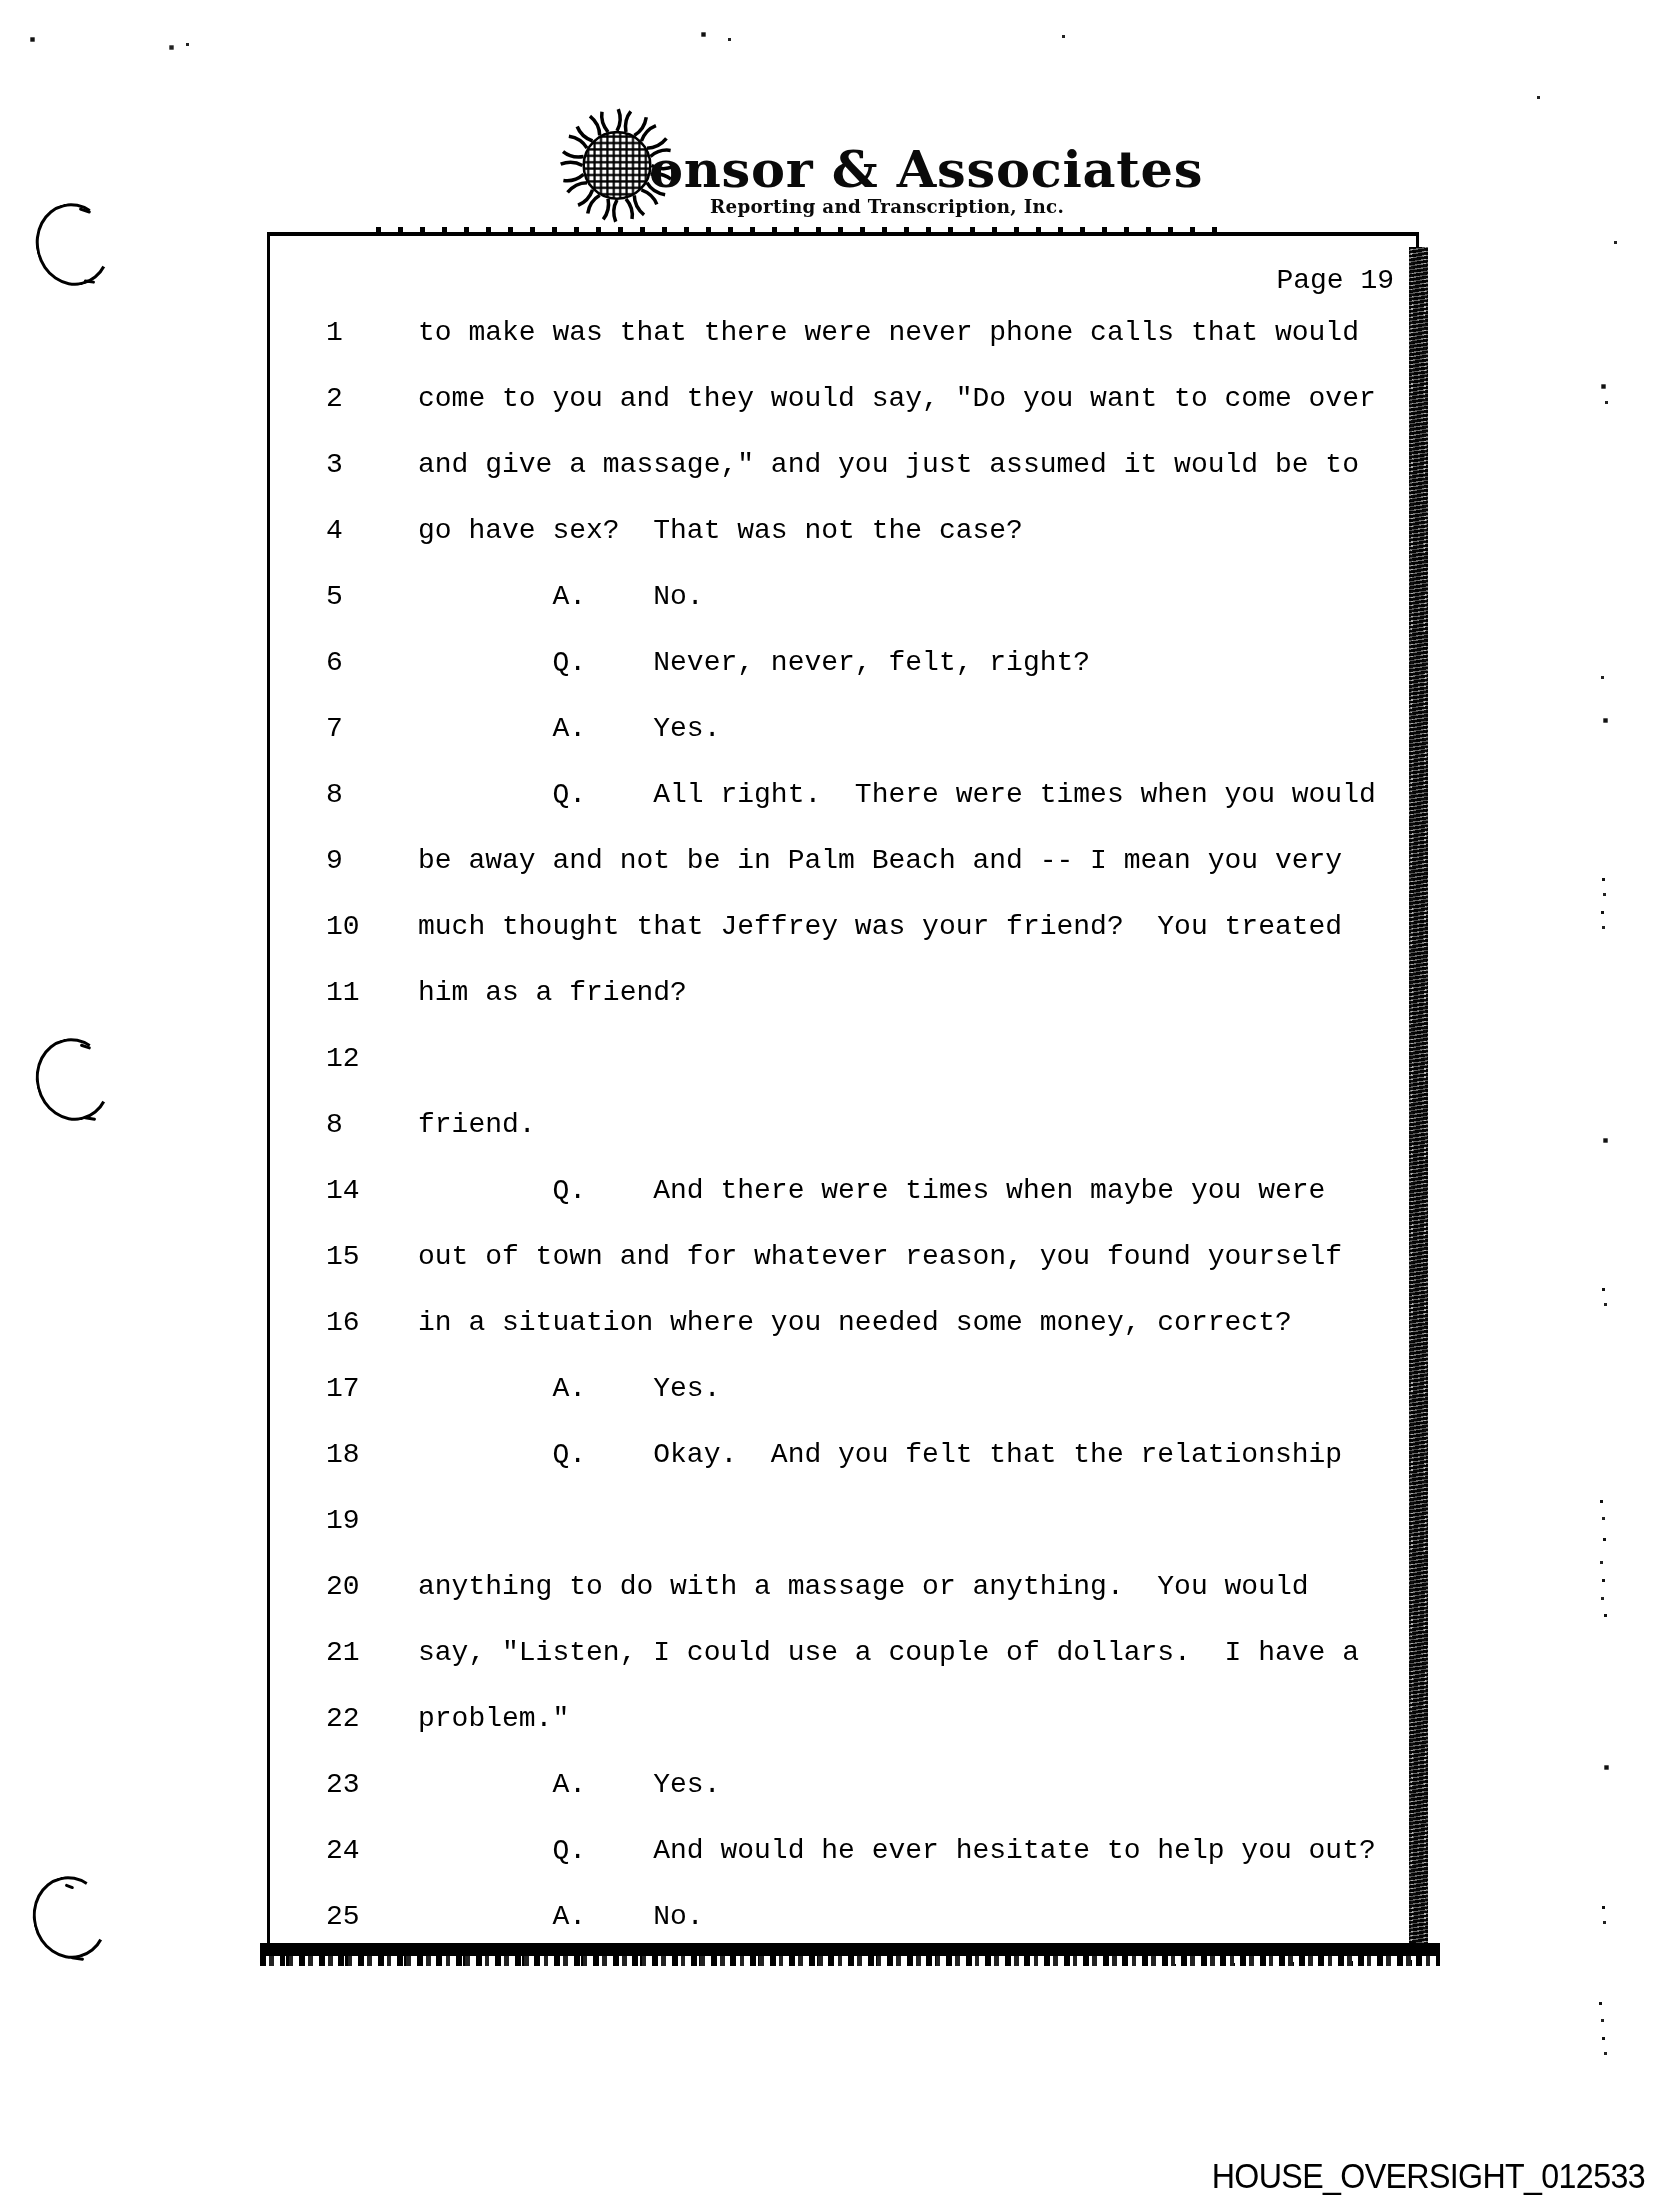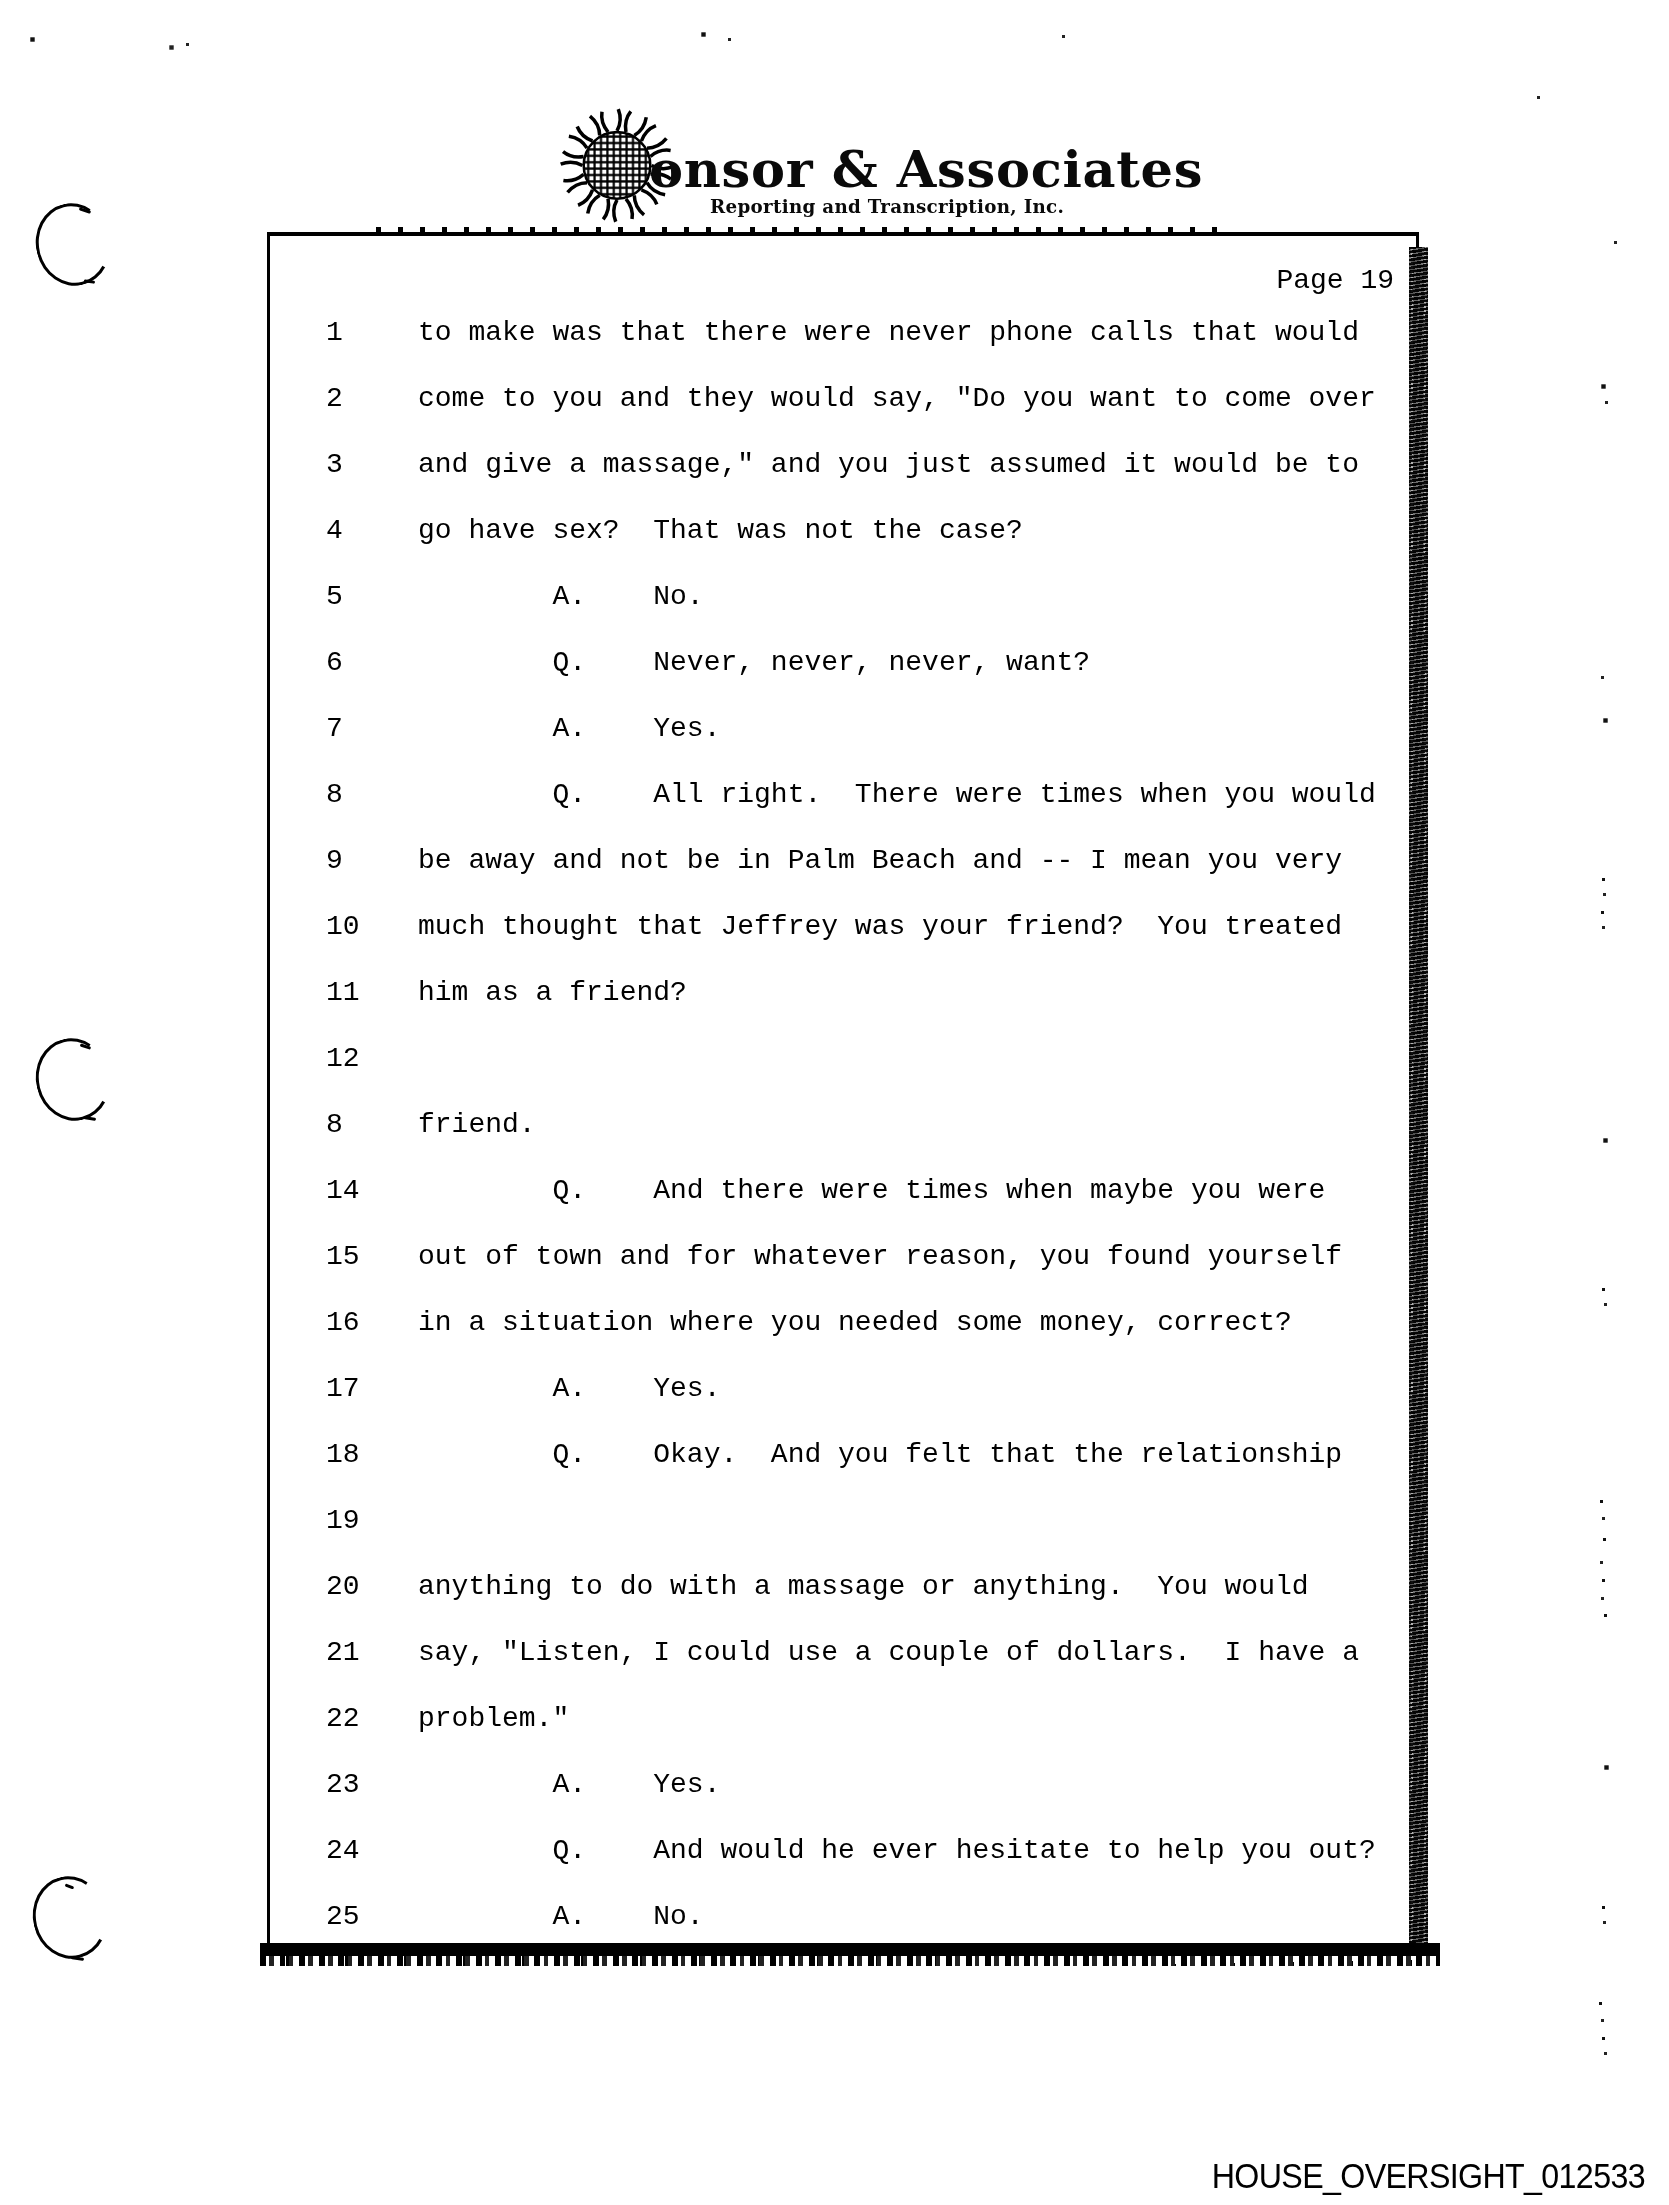--- a/index.html
+++ b/index.html
@@ -141,21 +141,21 @@
     <span class="line-text">go have sex?  That was not the case?</span>
   </div>
 
   <div class="line">
     <span class="line-num">5</span>
     <span class="line-text">        A.    No.</span>
   </div>
 
   <div class="line">
     <span class="line-num">6</span>
-    <span class="line-text">        Q.    Never, never, never, want?</span>
+    <span class="line-text">        Q.    Never, never, felt, right?</span>
   </div>
 
   <div class="line">
     <span class="line-num">7</span>
     <span class="line-text">        A.    Yes.</span>
   </div>
 
   <div class="line">
     <span class="line-num">8</span>
     <span class="line-text">        Q.    All right.  There were times when you would</span>

